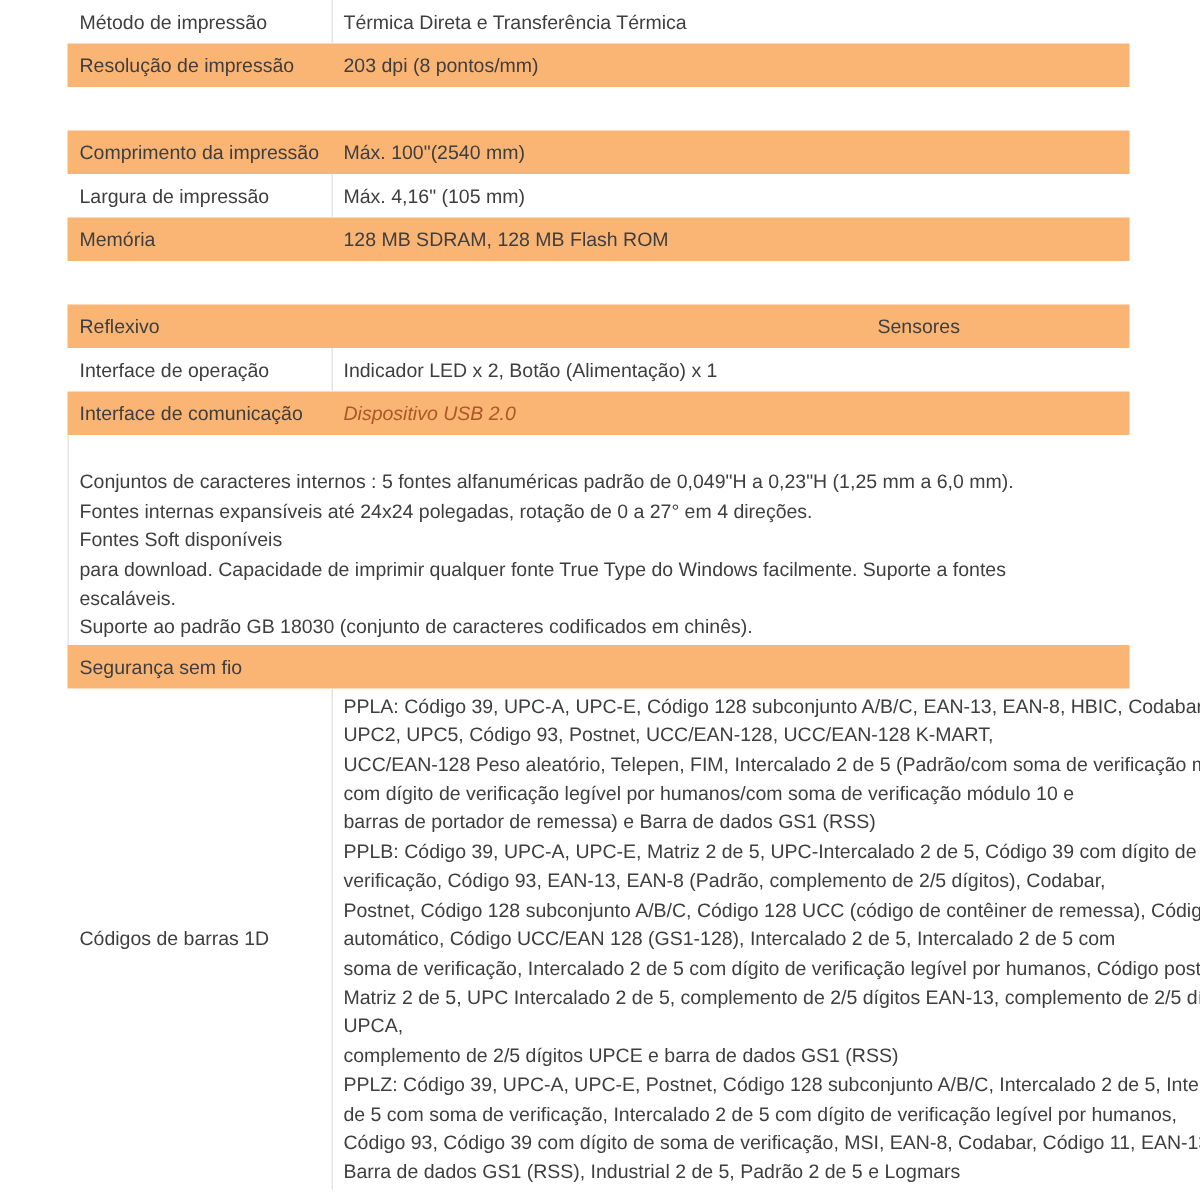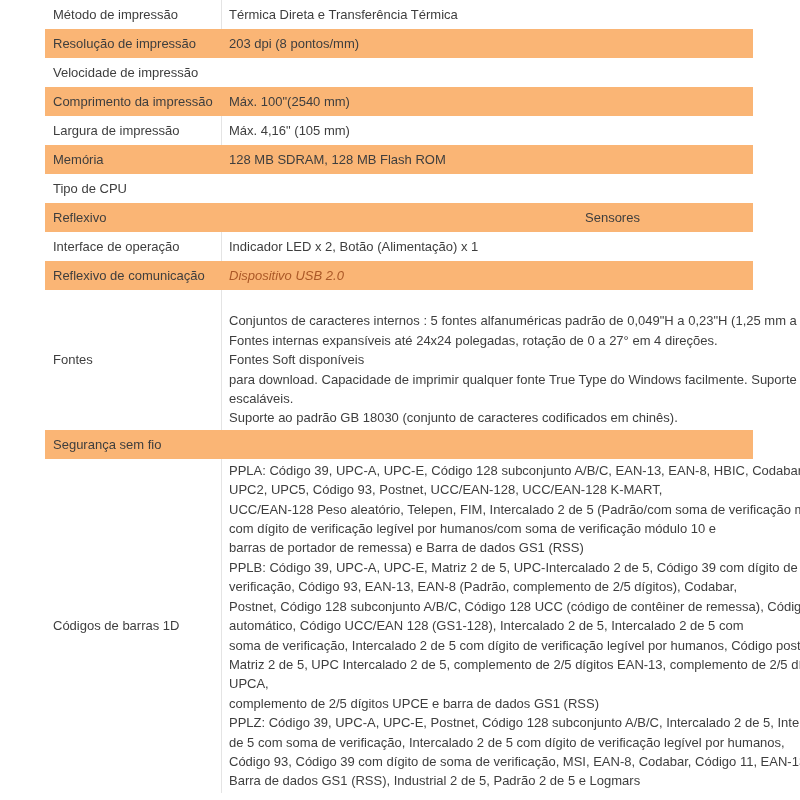--- a/index.html
+++ b/index.html
@@ -70,51 +70,48 @@
 <div class="spec-table">
     <div class="row white simple">
       <div class="cell cell-label">Método de impressão</div>
       <div class="cell cell-value">Térmica Direta e Transferência Térmica</div>
     </div>
     <div class="row orange simple">
       <div class="cell cell-label">Resolução de impressão</div>
       <div class="cell cell-value">203 dpi (8 pontos/mm)</div>
     </div>
     <div class="row white simple">
-      <div class="cell cell-label">Velocidade de impressão</div>
     </div>
     <div class="row orange simple">
       <div class="cell cell-label">Comprimento da impressão</div>
       <div class="cell cell-value">Máx. 100"(2540 mm)</div>
     </div>
     <div class="row white simple">
       <div class="cell cell-label">Largura de impressão</div>
       <div class="cell cell-value">Máx. 4,16" (105 mm)</div>
     </div>
     <div class="row orange simple">
       <div class="cell cell-label">Memória</div>
       <div class="cell cell-value">128 MB SDRAM, 128 MB Flash ROM</div>
     </div>
     <div class="row white simple">
-      <div class="cell cell-label">Tipo de CPU</div>
     </div>
     <div class="row orange simple">
       <div class="cell cell-value">Reflexivo</div>
       <div class="cell cell-label">Sensores</div>
     </div>
     <div class="row white simple">
       <div class="cell cell-label">Interface de operação</div>
       <div class="cell cell-value">Indicador LED x 2, Botão (Alimentação) x 1</div>
     </div>
     <div class="row orange simple">
-      <div class="cell cell-label">Reflexivo de comunicação</div>
+      <div class="cell cell-label">Interface de comunicação</div>
       <div class="cell cell-value"><span class="usb-link">Dispositivo USB 2.0</span></div>
     </div>
     <div class="row white">
-      <div class="cell cell-label">Fontes</div>
       <div class="cell cell-value multi">
         <div class="vline">&nbsp;</div>
         <div class="vline">Conjuntos de caracteres internos : 5 fontes alfanuméricas padrão de 0,049"H a 0,23"H (1,25 mm a 6,0 mm).</div>
         <div class="vline">Fontes internas expansíveis até 24x24 polegadas, rotação de 0 a 27° em 4 direções.</div>
         <div class="vline">Fontes Soft disponíveis</div>
         <div class="vline">para download. Capacidade de imprimir qualquer fonte True Type do Windows facilmente. Suporte a fontes</div>
         <div class="vline">escaláveis.</div>
         <div class="vline">Suporte ao padrão GB 18030 (conjunto de caracteres codificados em chinês).</div>
       </div>
     </div>

